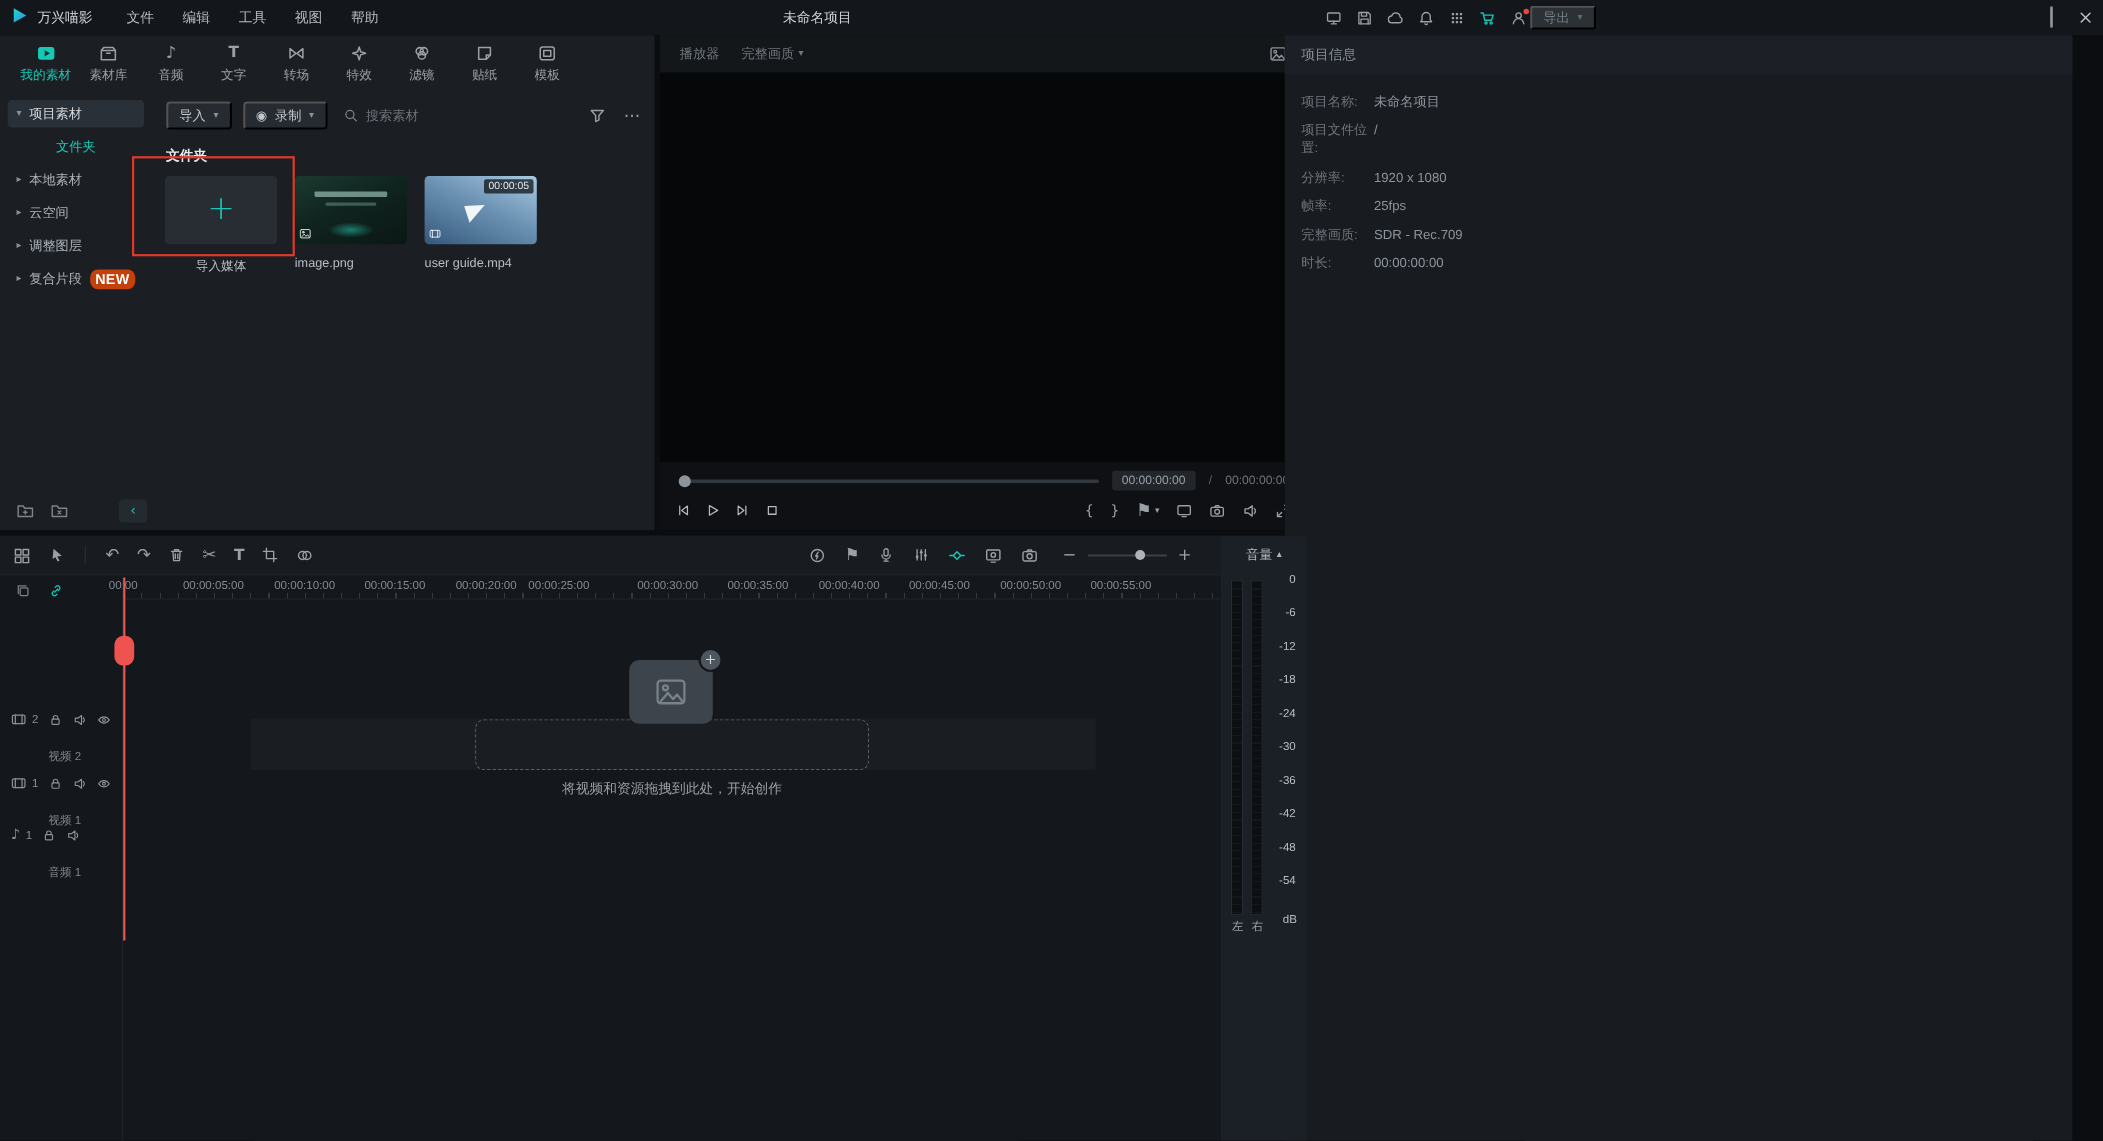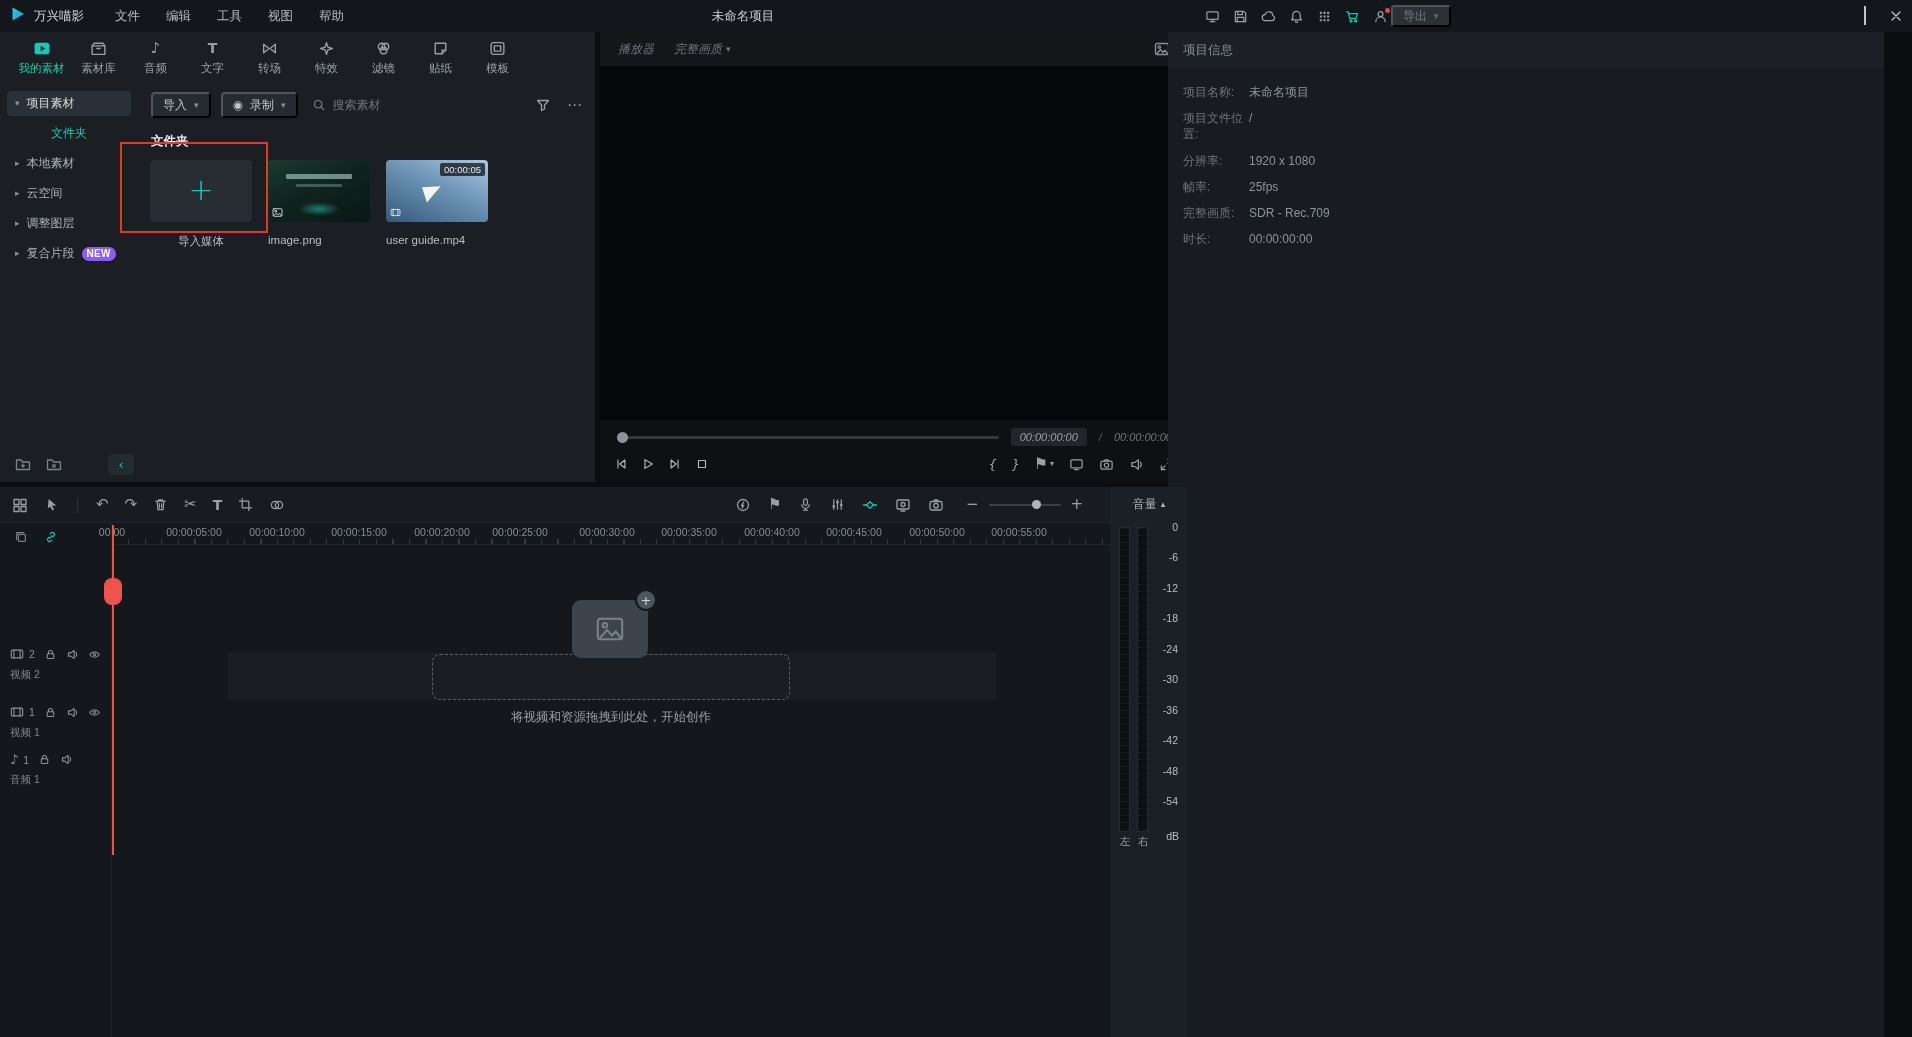--- a/index.html
+++ b/index.html
@@ -35,21 +35,21 @@
   .tabs{display:flex;align-items:center;height:50px;padding-left:16px;gap:6px;}
   .tab{width:51px;display:flex;flex-direction:column;align-items:center;gap:3px;color:#9aa0a6;font-size:11.5px;cursor:default;}
   .tab .ticon{height:19px;display:flex;align-items:center;justify-content:center;}
   .tab .ticon .glyph{font-size:15px;}
   .tab.active{color:var(--accent);}
   .mp-side{position:absolute;left:0;top:54px;width:138px;bottom:36px;font-size:12px;}
   .side-item{height:25px;display:flex;align-items:center;gap:7px;margin:5px 7px;padding:0 8px;border-radius:4px;color:#adb3b9;}
   .side-item .caret{font-size:9px;color:#8a9096;}
   .side-item.header{background:#2a3037;color:#d6dade;}
   .side-item.child-active{color:var(--accent);justify-content:center;}
-  .badge-new{background:#8b5cf6;color:#fff;font-size:10px;font-weight:bold;padding:1.5px 5px;border-radius:7px;letter-spacing:.3px;}
+  .badge-new{background:#c2410c;color:#fff;font-size:13px;font-weight:bold;padding:1.5px 5px;border-radius:7px;letter-spacing:.3px;}
   .mp-main{position:absolute;left:138px;top:54px;right:0;bottom:36px;}
   .mp-toolbar{display:flex;align-items:center;height:38px;padding:0 13px;gap:10px;color:var(--txt2);}
   .btn-dark{background:#262b31;border-radius:4px;height:26px;display:flex;align-items:center;gap:7px;padding:0 10px;font-size:12px;color:#c2c7cc;}
   .btn-dark .caret{font-size:9px;color:#8a9096;}
   .btn-dark .rec{font-size:12px;color:#c2c7cc;}
   .searchbox{display:flex;align-items:center;gap:7px;margin-left:4px;color:#7d838a;}
   .searchbox input{background:transparent;border:none;outline:none;color:#c2c7cc;font-size:12px;width:150px;font-family:inherit;}
   .searchbox input::placeholder{color:#6d737a;}
   .mp-tools-right{margin-left:auto;display:flex;align-items:center;gap:16px;color:#9aa0a6;}
   .mp-tools-right .glyph{font-size:15px;}
@@ -67,21 +67,21 @@
   .image-thumb .glow{position:absolute;left:30px;bottom:6px;width:42px;height:14px;background:radial-gradient(ellipse at center,rgba(40,220,190,.5),transparent 70%);}
   .thumb.video-thumb{background:linear-gradient(205deg,#a8c9e2 0%,#6d93b4 45%,#33587c 100%);}
   .video-thumb .plane{position:absolute;left:38px;top:24px;width:0;height:0;border-left:18px solid rgba(255,255,255,.92);border-top:5px solid transparent;border-bottom:11px solid transparent;transform:rotate(-18deg);}
   .dur-badge{position:absolute;right:3px;top:3px;background:rgba(10,12,14,.72);color:#e8eaec;font-size:9.5px;padding:1px 4px;border-radius:2px;}
   .type-chip{position:absolute;left:4px;bottom:4px;color:rgba(255,255,255,.85);}
   .annotation-box{position:absolute;left:120px;top:110px;width:148px;height:91px;border:2.5px solid var(--red);z-index:20;pointer-events:none;}
   .mp-bottom{position:absolute;left:0;bottom:0;width:138px;height:36px;display:flex;align-items:center;gap:15px;padding-left:15px;color:#7d838a;}
   .collapse-btn{position:absolute;left:108px;bottom:7px;width:26px;height:21px;background:#232a30;border-radius:4px;color:var(--accent);display:flex;align-items:center;justify-content:center;font-size:13px;}
 
   
-  .preview-panel{position:absolute;left:600px;top:32px;width:588px;height:450px;background:#0e1013;font-style:italic;}
+  .preview-panel{position:absolute;left:600px;top:32px;width:588px;height:450px;background:#0e1013;}
   .pv-top{height:34px;display:flex;align-items:center;gap:20px;padding:0 18px;font-size:12px;color:#6f767d;background:#14171a;}
   .pv-quality{display:flex;align-items:center;gap:4px;}
   .pv-quality .caret{font-size:9px;}
   .pv-top-right{margin-left:auto;color:#8a9096;}
   .pv-stage{position:absolute;left:0;top:34px;right:0;bottom:62px;background:#060708;}
   .pv-seek{position:absolute;left:18px;right:16px;bottom:34px;height:22px;display:flex;align-items:center;gap:12px;}
   .seek-track{flex:1;height:3px;background:#33383e;border-radius:2px;position:relative;}
   .seek-knob{position:absolute;left:-1px;top:-4px;width:11px;height:11px;border-radius:50%;background:#8d939a;}
   .time-box{background:#22262b;color:#9aa0a6;font-size:11px;padding:3px 9px;border-radius:3px;}
   .time-sep{color:#5d6369;font-size:11px;}
@@ -114,21 +114,21 @@
   .tl-ruler{position:absolute;left:112px;top:36px;right:0;height:22px;border-bottom:1px solid #20252b;
     background-image:repeating-linear-gradient(to right,#343a41 0,#343a41 1px,transparent 1px,transparent 16.5px);
     background-size:100% 5px;background-position:0 100%;background-repeat:no-repeat;}
   .rtick{position:absolute;top:3px;transform:translateX(-50%);font-size:10.5px;color:#858c93;white-space:nowrap;}
   .tl-headers{position:absolute;left:0;top:36px;width:112px;bottom:0;border-right:1px solid #20252b;}
   .hdr-tools{position:absolute;left:14px;top:7px;display:flex;gap:16px;color:#7d838a;}
   .hdr-tools .link{color:var(--accent);}
   .track-head{position:absolute;left:10px;width:98px;}
   .th-icons{display:flex;align-items:center;gap:9px;color:#8b9197;}
   .th-num{font-size:10.5px;color:#8b9197;margin-left:-4px;}
-  .th-name{margin-top:7px;font-size:10.5px;color:#80868d;}
+  .th-name{margin-top:20px;font-size:10.5px;color:#80868d;text-align:center;}
   .drop-band{position:absolute;left:228px;top:166px;width:768px;height:47px;background:#1a1e23;}
   .dropzone{position:absolute;left:432px;top:167px;width:358px;height:46px;border:1.5px dashed #595f66;border-radius:8px;}
   .drop-card{position:absolute;left:572px;top:113px;width:76px;height:58px;background:#3d444c;border-radius:9px;display:flex;align-items:center;justify-content:center;color:#79818a;}
   .drop-plus{position:absolute;right:-9px;top:-11px;width:22px;height:22px;border-radius:50%;background:#4d555d;border:2px solid var(--tl);color:#cfd4d9;font-size:13px;display:flex;align-items:center;justify-content:center;}
   .drop-hint{position:absolute;left:112px;top:222px;width:998px;text-align:center;font-size:12.5px;color:#9aa0a6;}
   .playhead-line{position:absolute;left:112px;top:38px;width:2px;height:330px;background:var(--phred);z-index:10;}
   .playhead-handle{position:absolute;left:104px;top:91px;width:18px;height:27px;background:var(--phred);border-radius:8px;z-index:11;}
 
   
   .meter-panel{position:absolute;left:1110px;top:487px;width:78px;height:550px;background:#1b2026;}
@@ -621,21 +621,21 @@
         <span class="glyph">+</span>
       </div>
     </div>
 
     <div class="tl-ruler">
       <span class="rtick" style="left:0px">00:00</span>
       <span class="rtick" style="left:82px">00:00:05:00</span>
       <span class="rtick" style="left:165px">00:00:10:00</span>
       <span class="rtick" style="left:247px">00:00:15:00</span>
       <span class="rtick" style="left:330px">00:00:20:00</span>
-      <span class="rtick" style="left:408px">00:00:25:00</span>
+      <span class="rtick" style="left:396px">00:00:25:00</span>
       <span class="rtick" style="left:495px">00:00:30:00</span>
       <span class="rtick" style="left:577px">00:00:35:00</span>
       <span class="rtick" style="left:660px">00:00:40:00</span>
       <span class="rtick" style="left:742px">00:00:45:00</span>
       <span class="rtick" style="left:825px">00:00:50:00</span>
       <span class="rtick" style="left:907px">00:00:55:00</span>
     </div>
 
     <div class="tl-headers">
       <div class="hdr-tools">

